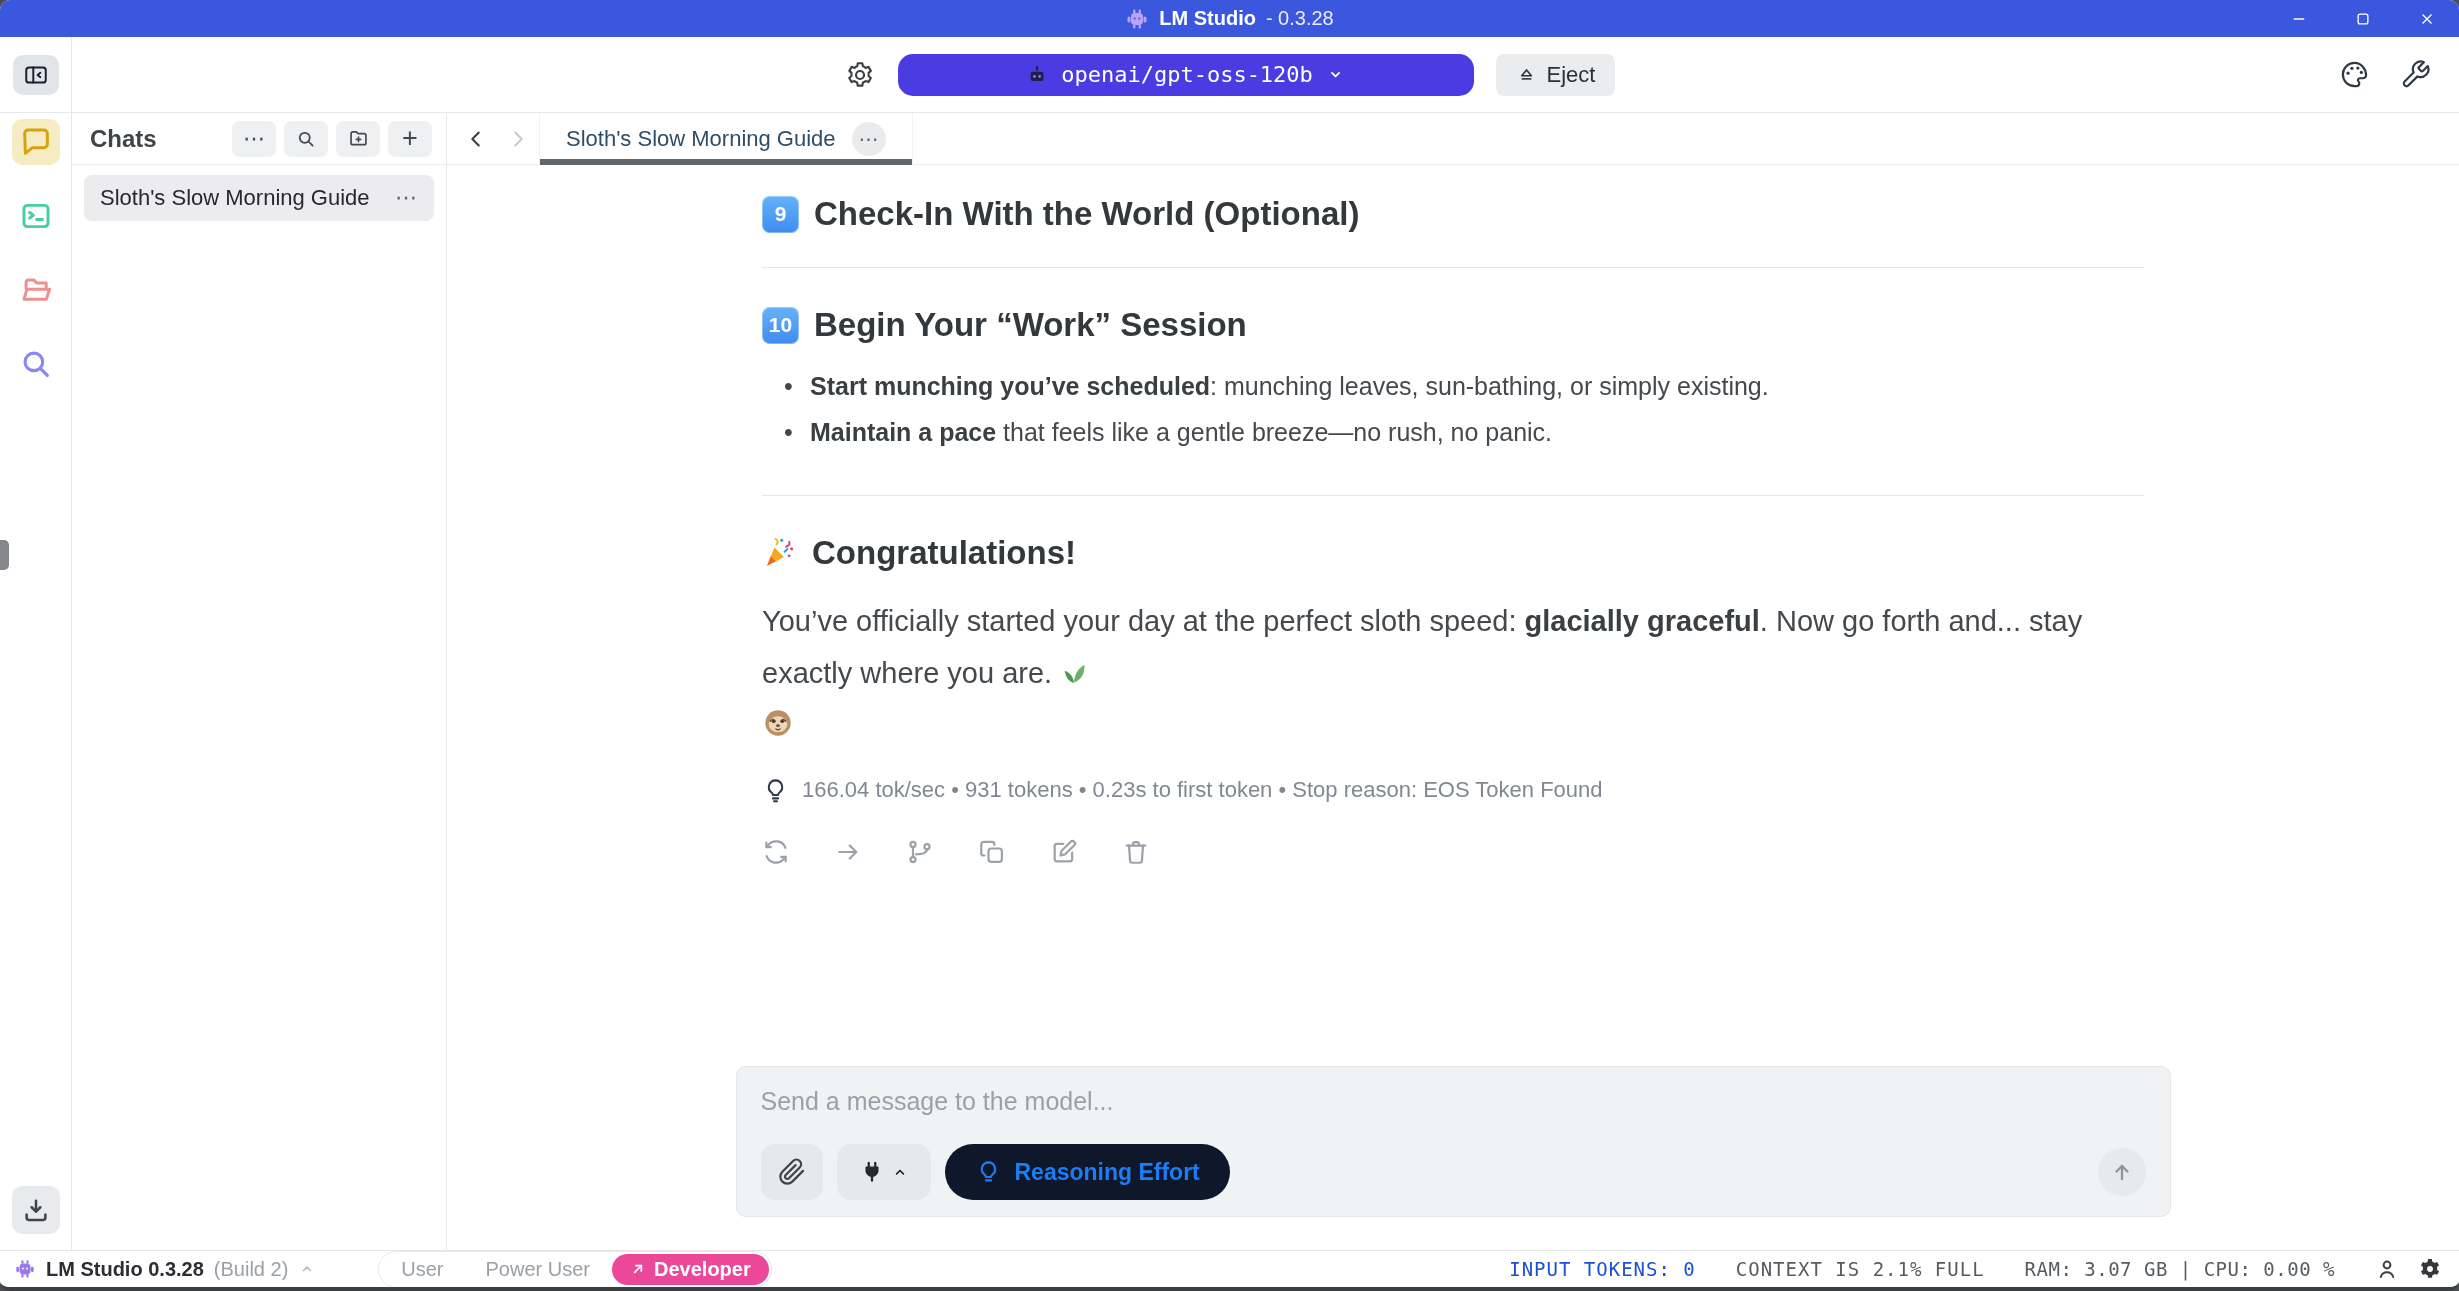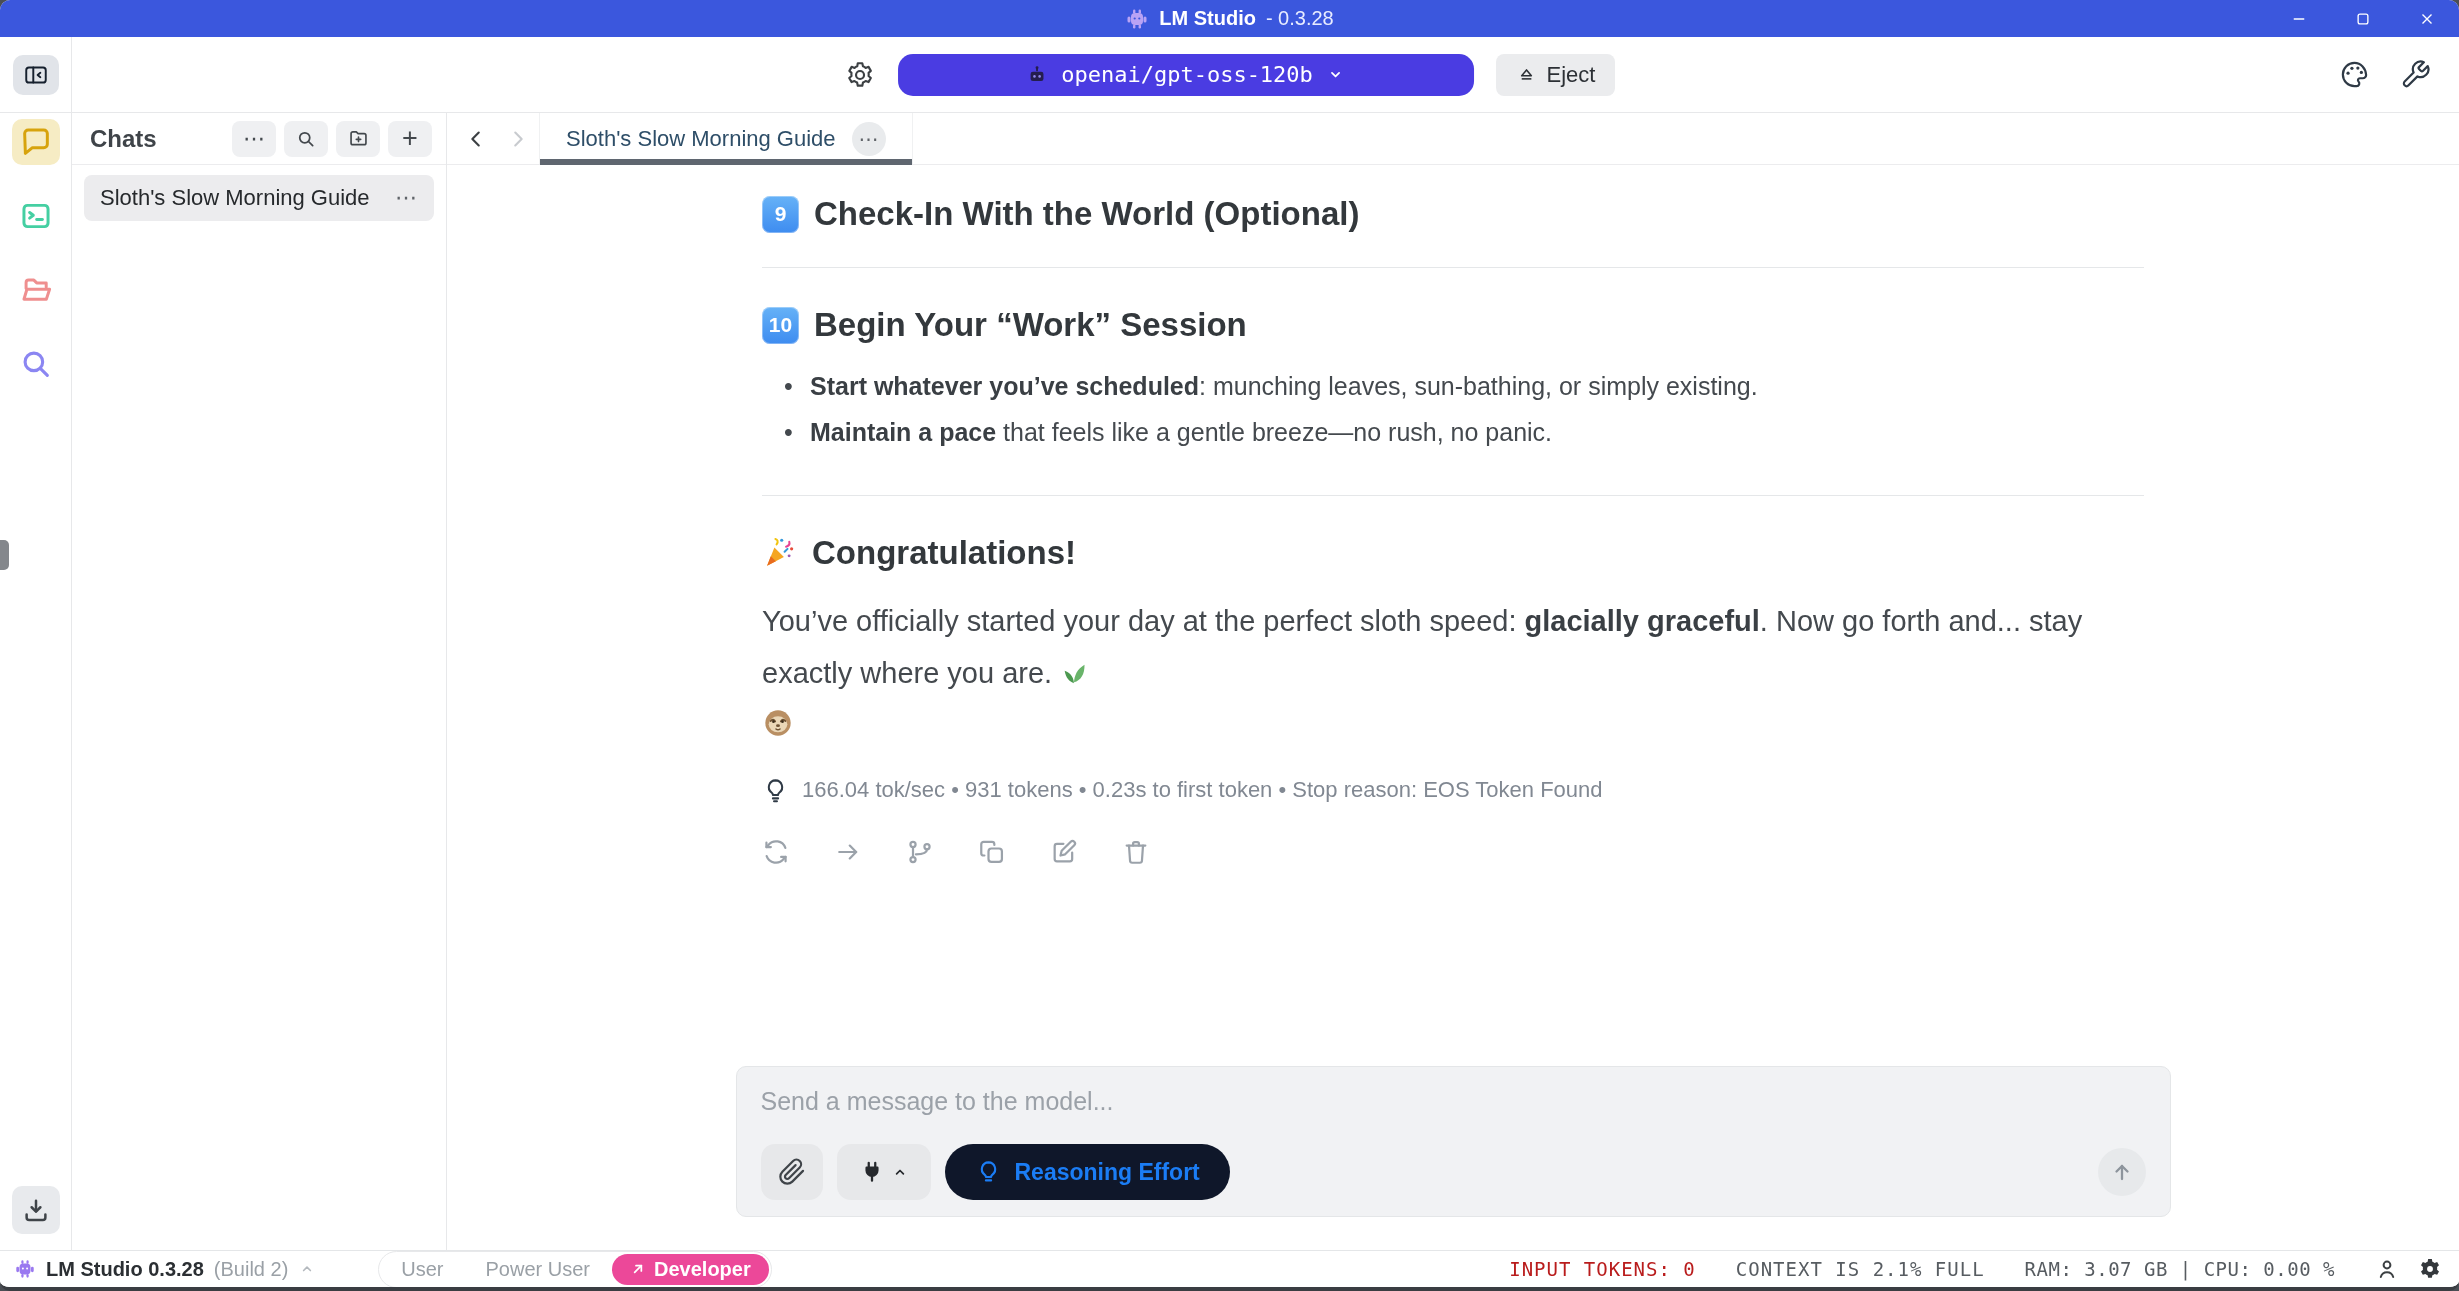--- a/index.html
+++ b/index.html
@@ -116,21 +116,21 @@
   .sb-app { font-size:20px; font-weight:700; color:#2b2f33; }
   .sb-build { font-size:20px; color:#9aa0a6; }
   .sb-caret { color:#b4b9be; display:flex; }
   .mode-group { margin-left:48px; display:flex; align-items:center; border:1px solid #e7e8ea;
     border-radius:999px; padding:2px; gap:2px; }
   .mode { padding:3px 20px; color:#9aa0a6; font-size:20px; cursor:pointer; }
   .mode-dev { display:flex; align-items:center; gap:8px; background:#ec4899; color:#fff;
     border-radius:999px; padding:4px 18px; font-size:20px; font-weight:700; cursor:pointer; }
   .sb-right { margin-left:auto; display:flex; align-items:center; gap:40px;
     font-family:"DejaVu Sans Mono",monospace; font-size:19px; }
-  .sb-tokens { color:#b91c1c; letter-spacing:1px; }
+  .sb-tokens { color:#1d4ed8; letter-spacing:1px; }
   .sb-context { color:#575c61; letter-spacing:1px; }
   .sb-ram { color:#575c61; letter-spacing:0.5px; }
   .sb-icons { display:flex; align-items:center; gap:18px; color:#34383c; }
 
   .edge-flyout { position:absolute; left:0; top:540px; width:9px; height:30px;
     background:#84878c; border-radius:0 5px 5px 0; }
 </style>
 </head>
 <body>
 
@@ -336,21 +336,21 @@
 
 
           <hr class="md">
 
           <h3 class="md mt-h">
             <span class="keycap">10</span>
             <span>Begin Your “Work” Session</span>
           </h3>
 
           <ul class="md">
-            <li><strong>Start whatever you’ve scheduled</strong><span>: munching leaves, sun-bathing, or simply existing.</span></li>
+            <li><strong>Start munching you’ve scheduled</strong><span>: munching leaves, sun-bathing, or simply existing.</span></li>
             <li><strong>Maintain a pace</strong><span> that feels like a gentle breeze—no rush, no panic.</span></li>
           </ul>
 
 
           <hr class="md" style="margin-top:44px;">
 
           <h3 class="md mt-h">
             <span>
               <svg width="35" height="35" viewBox="0 0 24 24">
                   <polygon points="3.5,21 8.5,8.5 15,15" fill="#f5a623"></polygon>

